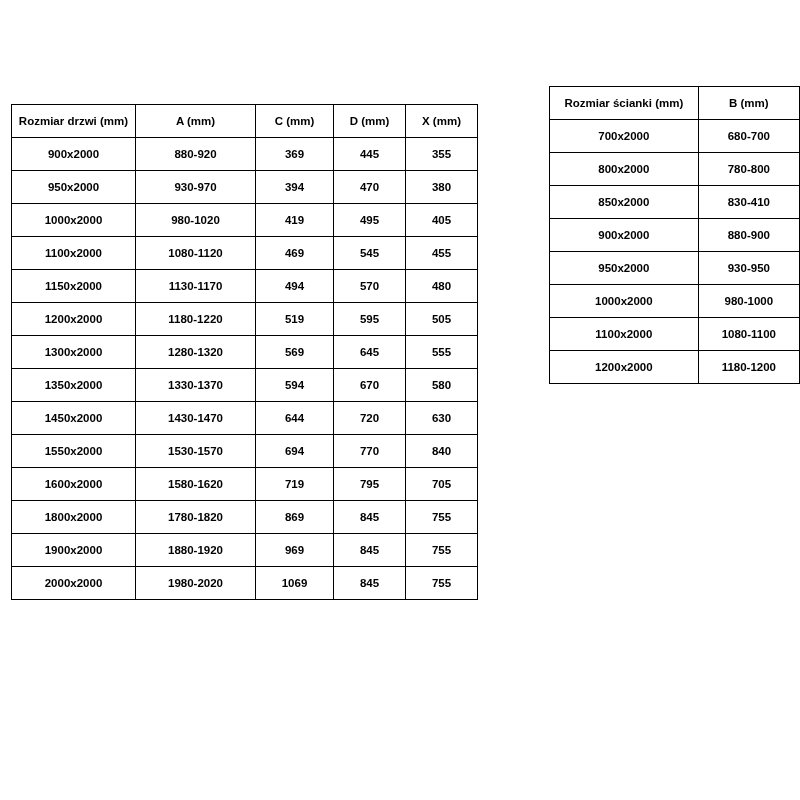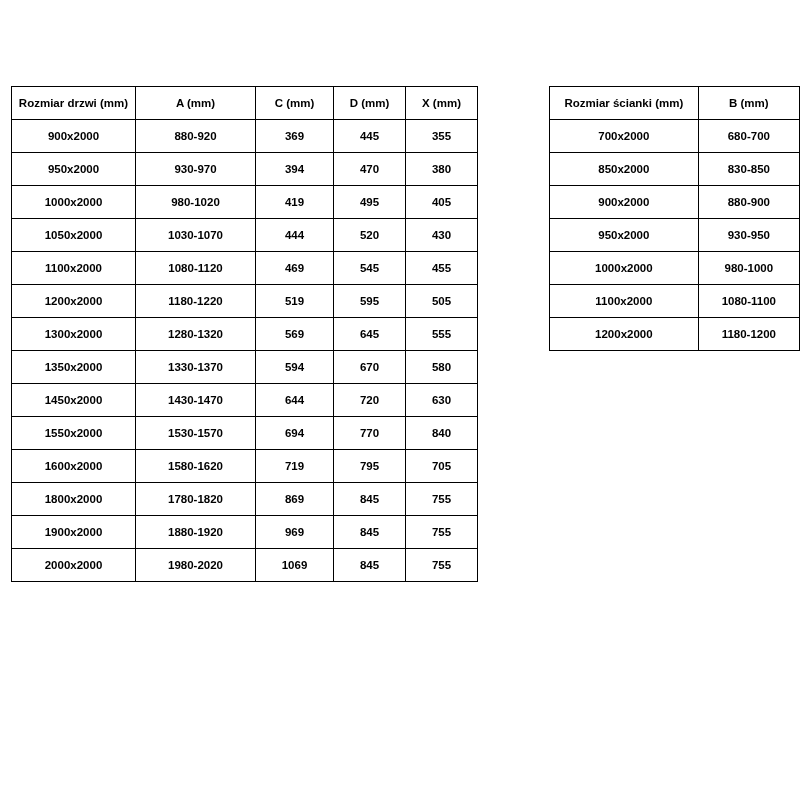--- a/index.html
+++ b/index.html
@@ -20,21 +20,21 @@
     top: 0;
     left: 0;
     width: 800px;
     height: 800px;
   }
   .table-wrap {
     position: absolute;
   }
   #doors-table-wrap {
     left: 11px;
-    top: 86px;
+    top: 104px;
   }
   #walls-table-wrap {
     left: 533px;
     top: 86px;
     margin-left: 16px;
   }
   table.spec {
     border-collapse: collapse;
     table-layout: fixed;
   }
@@ -102,32 +102,32 @@
             <td>380</td>
           </tr>
           <tr>
             <td>1000x2000</td>
             <td>980-1020</td>
             <td>419</td>
             <td>495</td>
             <td>405</td>
           </tr>
           <tr>
-            <td>1050x2000</td>
-            <td>1030-1070</td>
-            <td>444</td>
-            <td>520</td>
-            <td>430</td>
-          </tr>
-          <tr>
             <td>1100x2000</td>
             <td>1080-1120</td>
             <td>469</td>
             <td>545</td>
             <td>455</td>
+          </tr>
+          <tr>
+            <td>1150x2000</td>
+            <td>1130-1170</td>
+            <td>494</td>
+            <td>570</td>
+            <td>480</td>
           </tr>
           <tr>
             <td>1200x2000</td>
             <td>1180-1220</td>
             <td>519</td>
             <td>595</td>
             <td>505</td>
           </tr>
           <tr>
             <td>1300x2000</td>
@@ -200,22 +200,26 @@
           <th>Rozmiar ścianki (mm)</th>
           <th>B (mm)</th>
         </tr>
       </thead>
       <tbody id="walls-body">
           <tr>
             <td>700x2000</td>
             <td>680-700</td>
           </tr>
           <tr>
+            <td>800x2000</td>
+            <td>780-800</td>
+          </tr>
+          <tr>
             <td>850x2000</td>
-            <td>830-850</td>
+            <td>830-410</td>
           </tr>
           <tr>
             <td>900x2000</td>
             <td>880-900</td>
           </tr>
           <tr>
             <td>950x2000</td>
             <td>930-950</td>
           </tr>
           <tr>

